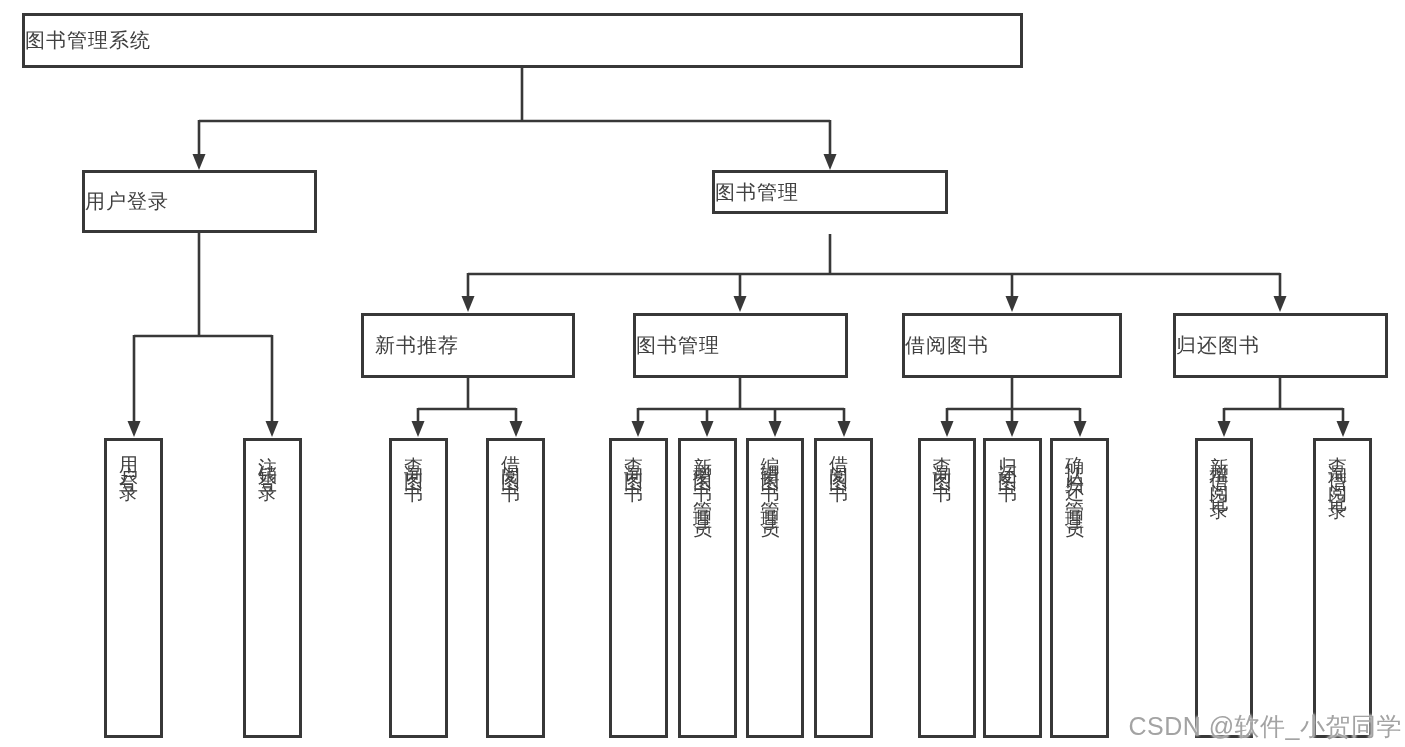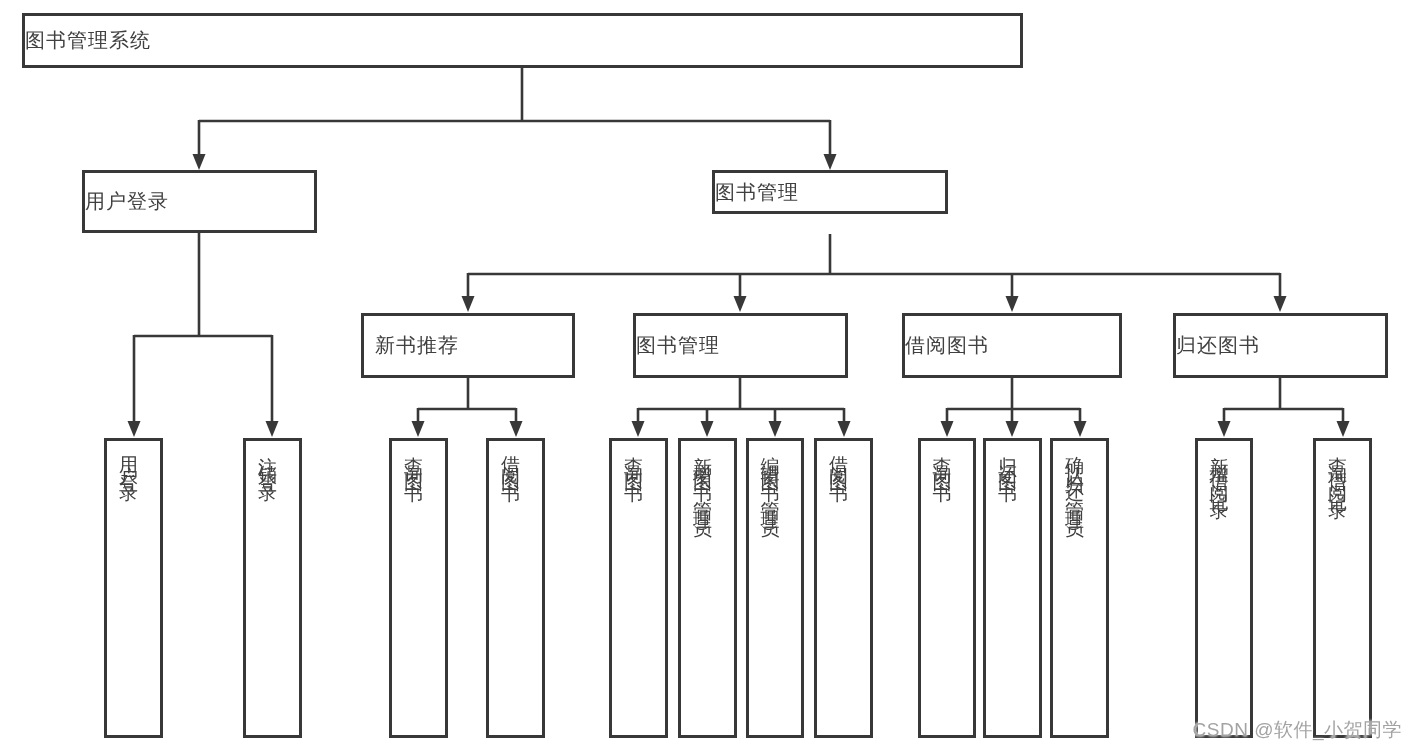--- a/index.html
+++ b/index.html
@@ -49,21 +49,21 @@
     letter-spacing: 9px;
     line-height: 1;
   }
   .node.leaf span { display: block; margin-block-start: 9px; }
   .watermark {
     position: absolute;
     right: 3px;
     bottom: 4px;
     z-index: 2;
     color: var(--watermark);
-    font-size: 19px;
+    font-size: 25px;
     letter-spacing: 0.5px;
     text-shadow: 0 0 3px var(--background), 0 0 3px var(--background);
     white-space: nowrap;
   }
 </style>
 </head>
 <body>
 
 <div class="stage">
 

